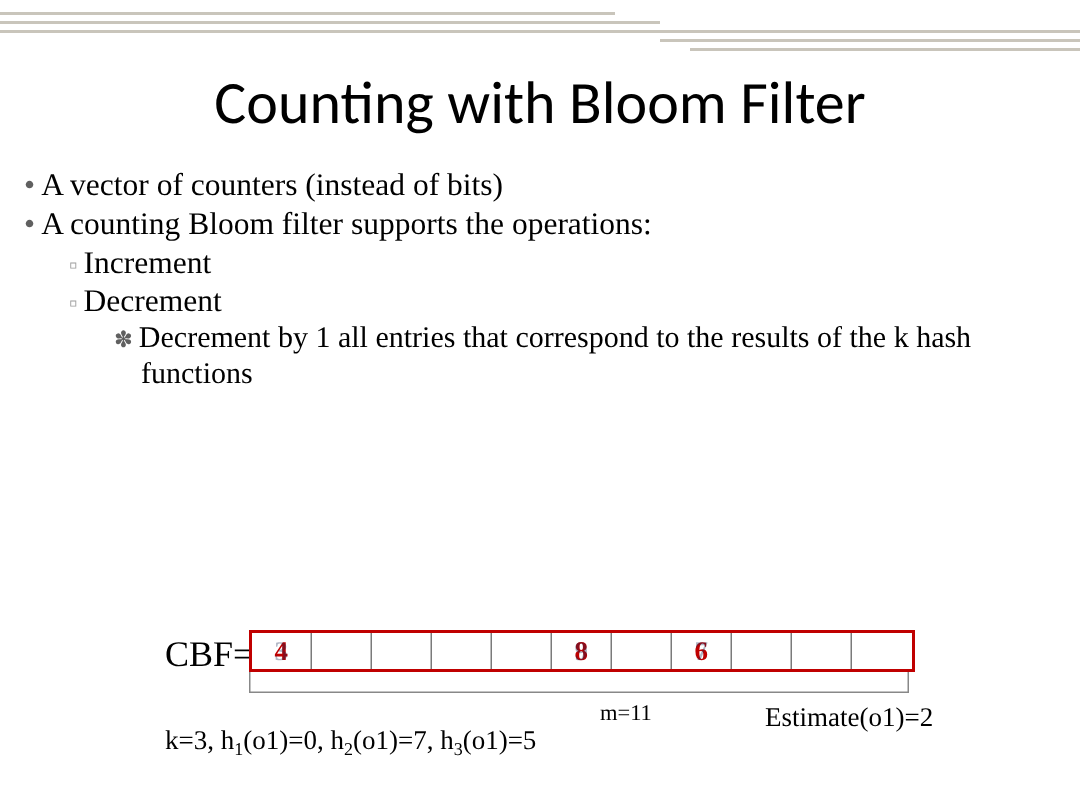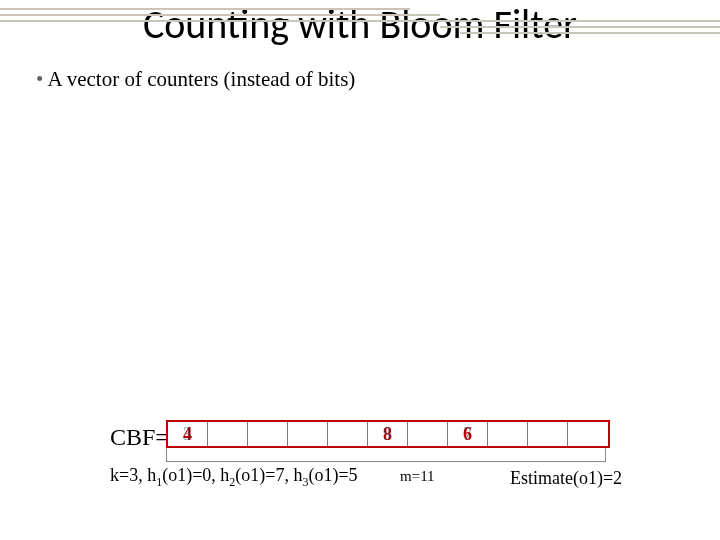--- a/index.html
+++ b/index.html
@@ -23,24 +23,25 @@
   .hline.l1 { top: 8px; left: 0; width: 410px; }
   .hline.l2 { top: 14px; left: 0; width: 440px; }
   .hline.l3 { top: 20px; left: 0; width: 720px; }
   .hline.l4 { top: 26px; left: 440px; width: 280px; }
   .hline.l5 { top: 32px; left: 460px; width: 260px; }
   .title {
     font-family: Calibri, Arial, sans-serif;
     font-size: 40px;
     color: #000;
     text-align: center;
+    margin-top: 44px;
     font-weight: 400;
   }
   .content {
-    padding: 18px 36px 0 36px;
+    padding: 18px 36px 0 16px;
     font-size: 21px;
     line-height: 1.18;
   }
   .b1 { padding-left: 18px; text-indent: -18px; margin-bottom: 1px; }
   .b1::before { content: "• "; color: #606060; }
   .b2 { padding-left: 48px; text-indent: -18px; color: #000; margin: 1px 0; }
   .b2::before { content: "▫ "; color: #a0a0a0; font-size: 16px; }
   .b3 { padding-left: 78px; text-indent: -18px; font-size: 20px; margin: 0 0 1px 0; }
   .b3::before { content: "✽"; color: #606060; margin-right: 4px; font-size: 15px; }
   .diagram {
@@ -80,21 +81,21 @@
     top: 28px;
     width: 440px;
     height: 14px;
     border-left: 1px solid #888;
     border-right: 1px solid #888;
     border-bottom: 1px solid #888;
   }
   .bottom-row {
     position: absolute;
     left: 0;
-    top: 45px;
+    top: 63px;
     font-size: 18px;
     white-space: nowrap;
   }
   .bottom-m { position: absolute; left: 290px; top: 48px; font-size: 15px; }
   .bottom-est { position: absolute; left: 400px; top: 48px; font-size: 18px; }
   sub { font-size: 12px; vertical-align: sub; }
 </style>
 </head>
 <body>
 
@@ -103,20 +104,24 @@
   <div class="hline l2"></div>
   <div class="hline l3"></div>
   <div class="hline l4"></div>
   <div class="hline l5"></div>
 </div>
 
 <h1 class="title">Counting with Bloom Filter</h1>
 
 <div class="content">
   <div class="b1">A vector of counters (instead of bits)</div>
+  <div class="b1">A counting Bloom filter supports the operations:</div>
+  <div class="b2">Increment</div>
+  <div class="b2">Decrement</div>
+  <div class="b3">Decrement by 1 all entries that correspond to the results of the k hash functions</div>
 </div>
 
 <div class="diagram">
   <div class="cbf-label">CBF=</div>
   <div class="grid">
     <div class="cell"><span>4</span><span class="ovl">3</span></div>
     <div class="cell"></div>
     <div class="cell"></div>
     <div class="cell"></div>
     <div class="cell"></div>

